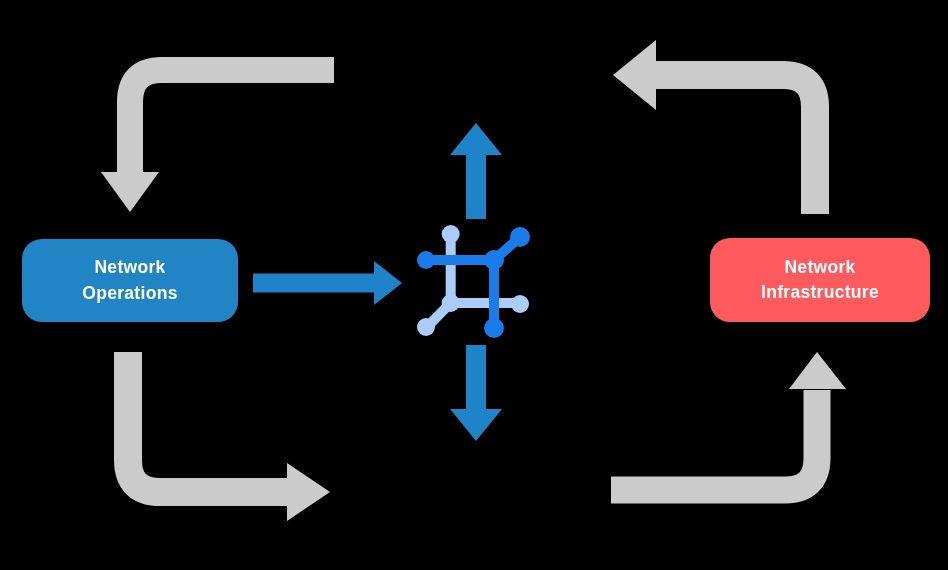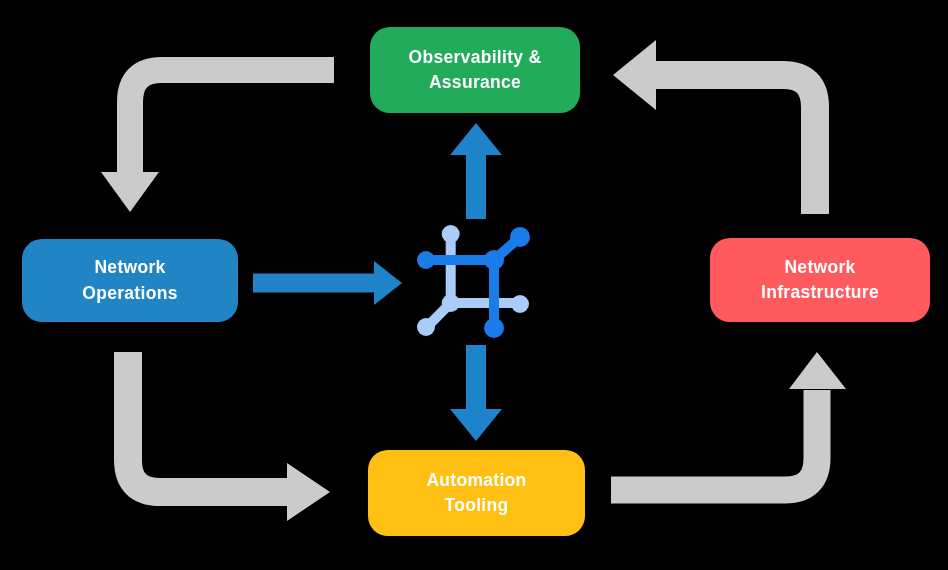--- a/index.html
+++ b/index.html
@@ -103,33 +103,25 @@
         <path d="M 494 260 L 519 238" fill="none" stroke-width="10" stroke="#1A7CE8"></path>
         <path d="M 494 260 V 328" fill="none" stroke-width="10" stroke="#1A7CE8"></path>
         <circle cx="426" cy="260" r="9" fill="#1A7CE8"></circle>
         <circle cx="520" cy="237" r="10" fill="#1A7CE8"></circle>
         <circle cx="494" cy="260" r="10" fill="#1A7CE8"></circle>
         <circle cx="494" cy="328" r="10" fill="#1A7CE8"></circle>
       </g>
     </g>
   </svg>
 
-  <div class="node" id="node-observability" style="background: rgb(34, 171, 91);">
-    <span class="node-label">Observability &amp;
-Assurance</span>
-  </div>
 
   <div class="node" id="node-operations" style="background: rgb(33, 133, 197);">
     <span class="node-label">Network
 Operations</span>
   </div>
 
   <div class="node" id="node-infrastructure" style="background: rgb(255, 91, 94);">
     <span class="node-label">Network
 Infrastructure</span>
   </div>
 
-  <div class="node" id="node-automation" style="background: rgb(255, 192, 19);">
-    <span class="node-label">Automation
-Tooling</span>
-  </div>
 
 </div>
 
 </body></html>

